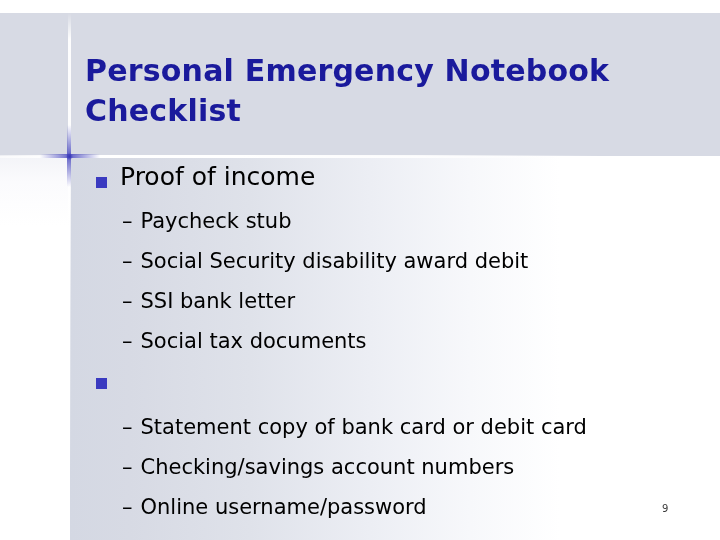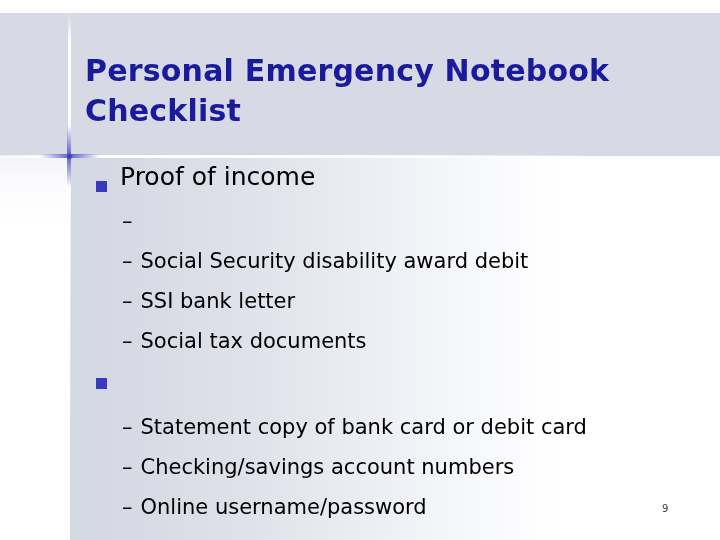--- a/index.html
+++ b/index.html
@@ -156,21 +156,21 @@
     left: 0;
     top: 143px;
     width: 720px;
     height: 397px;
   }
 
   .l1 {
     position: absolute;
     left: 96px;
     display: flex;
-    align-items: flex-end;
+    align-items: center;
     color: #000000;
     font-size: 25px;
     line-height: 30px;
     white-space: nowrap;
   }
 
   .l1-bullet {
     width: 11px;
     height: 11px;
     background: #3a3ac0;
@@ -225,20 +225,21 @@
 
   <div class="content">
 
     <div class="l1" style="top:6px;">
       <span class="l1-bullet"></span>
       <span>Proof of income</span>
     </div>
 
     <div class="l2" style="top:52px;">
       <span class="l2-dash">–</span>
+      <span>Paycheck stub</span>
     </div>
 
     <div class="l2" style="top:92px;">
       <span class="l2-dash">–</span>
       <span>Social Security disability award debit</span>
     </div>
 
     <div class="l2" style="top:132px;">
       <span class="l2-dash">–</span>
       <span>SSI bank letter</span>

